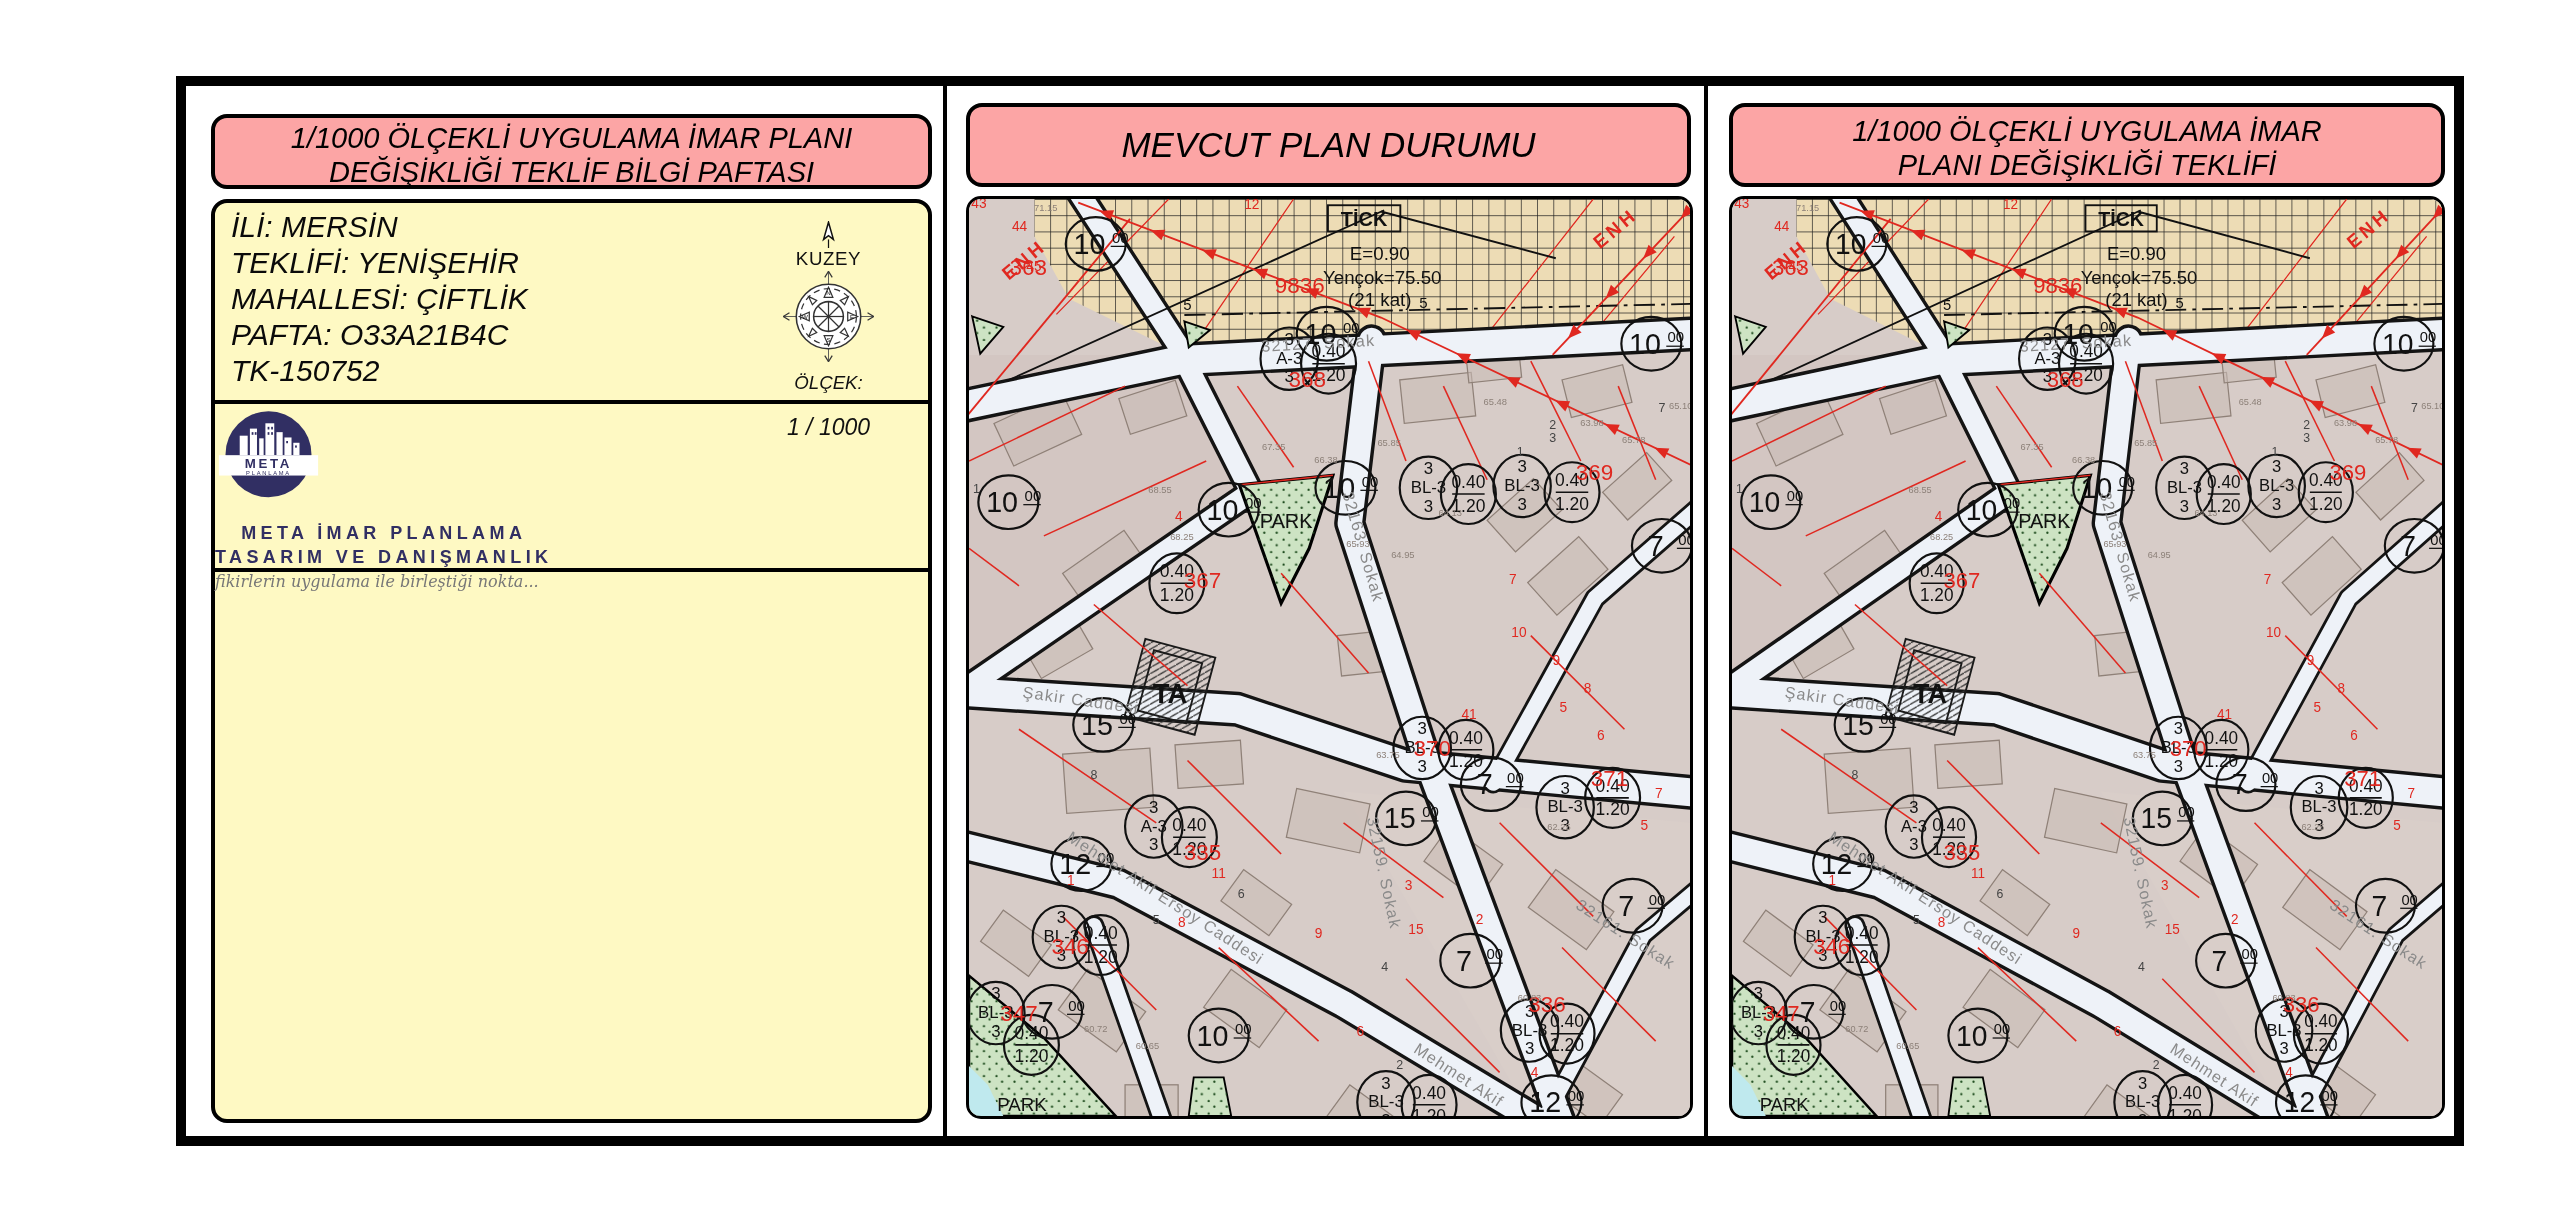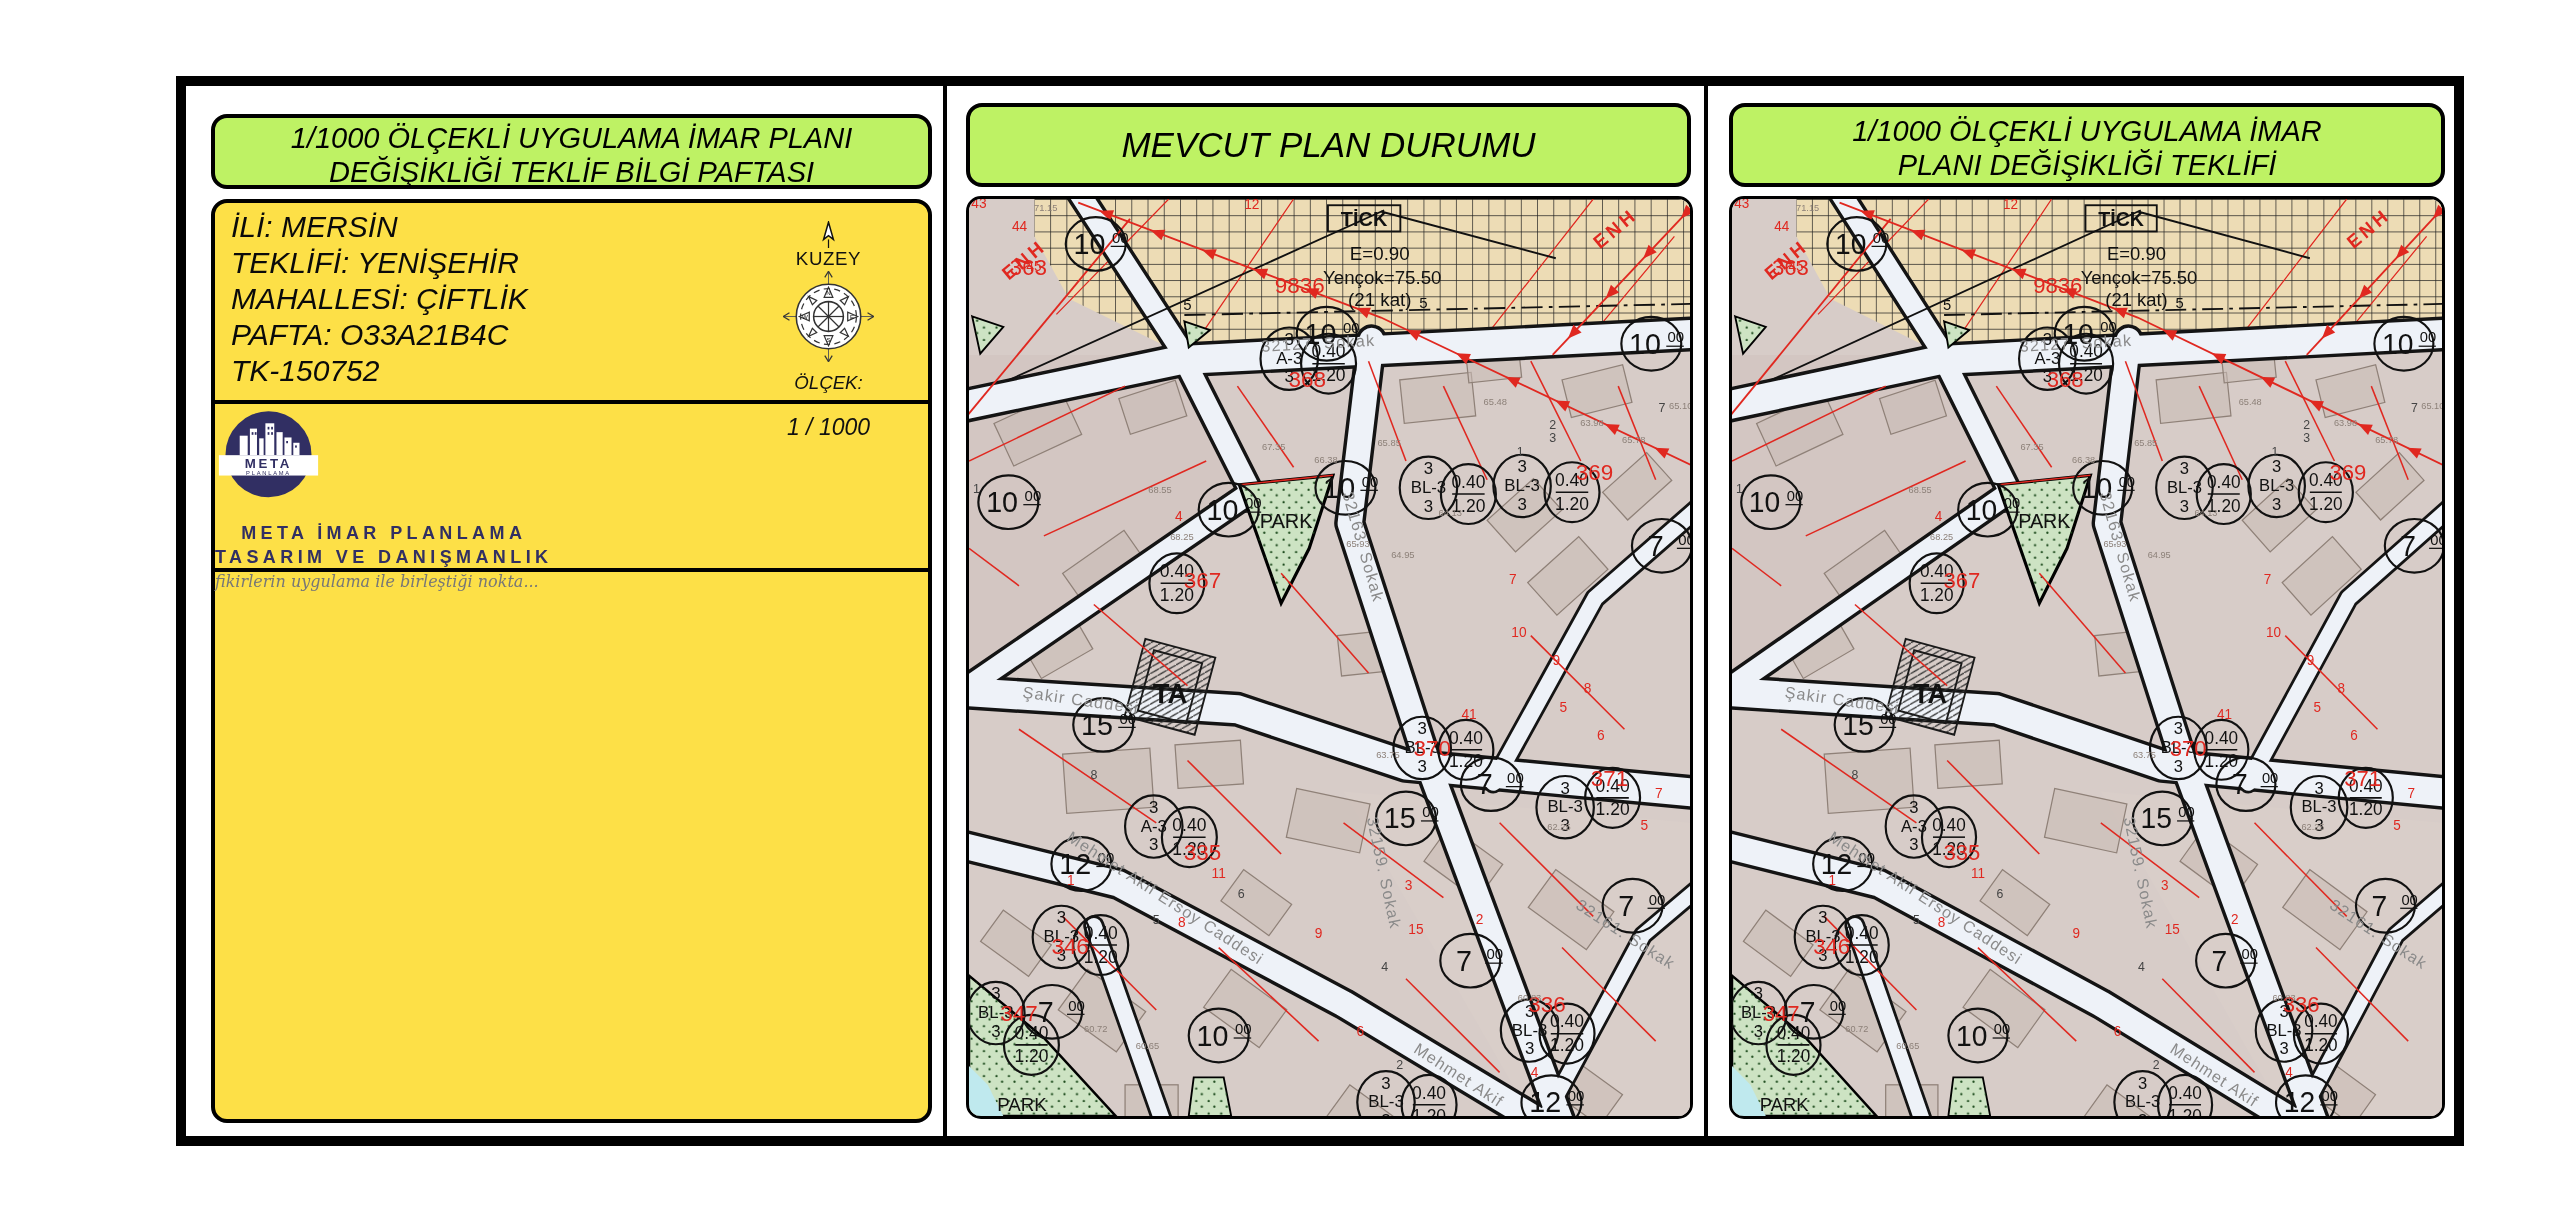--- a/index.html
+++ b/index.html
@@ -1,21 +1,21 @@
 <!DOCTYPE html>
 <html style="font-size:10px"><head>
 <meta charset="utf-8">
 <style>
   html,body{margin:0;padding:0;background:#ffffff;}
   body{width:2576px;height:1217px;position:relative;font-family:"Liberation Sans",sans-serif;overflow:hidden;}
   .abs{position:absolute;box-sizing:border-box;}
   .frame{border:10px solid #000;background:#fff;}
   .vdiv{background:#000;}
-  .titlebox{border:4.4px solid #000;border-radius:16px;background:#bef264;text-align:center;font-style:italic;color:#000;}
-  .mainbox{border:4.4px solid #000;border-radius:16px;background:#fde047;}
+  .titlebox{border:4.4px solid #000;border-radius:16px;background:#fca5a5;text-align:center;font-style:italic;color:#000;}
+  .mainbox{border:4.4px solid #000;border-radius:16px;background:#fef9c3;}
   .hline{position:absolute;left:0;right:0;height:3.7px;background:#000;}
   .infoline{font-style:italic;font-size:30px;line-height:36px;color:#0a0a0a;white-space:pre;}
   .compass-col{display:flex;flex-direction:column;align-items:center;}
   .kuzey{font-size:18.7px;color:#111;letter-spacing:0.6px;}
   .olcek{font-style:italic;font-size:18.7px;color:#111;}
   .olcekval{font-style:italic;font-size:23px;color:#111;margin-top:20px;}
   .logo-col{display:flex;flex-direction:column;align-items:flex-start;}
   .logo-name{font-weight:bold;color:#312f63;font-size:18px;letter-spacing:4.4px;line-height:24px;text-align:center;}
   .tagline{font-family:"DejaVu Serif",serif;font-style:italic;color:#777;font-size:16px;margin-top:2.5px;}
   .mapbox{border:3.7px solid #000;border-radius:15px;background:#d7ccc8;overflow:hidden;}

